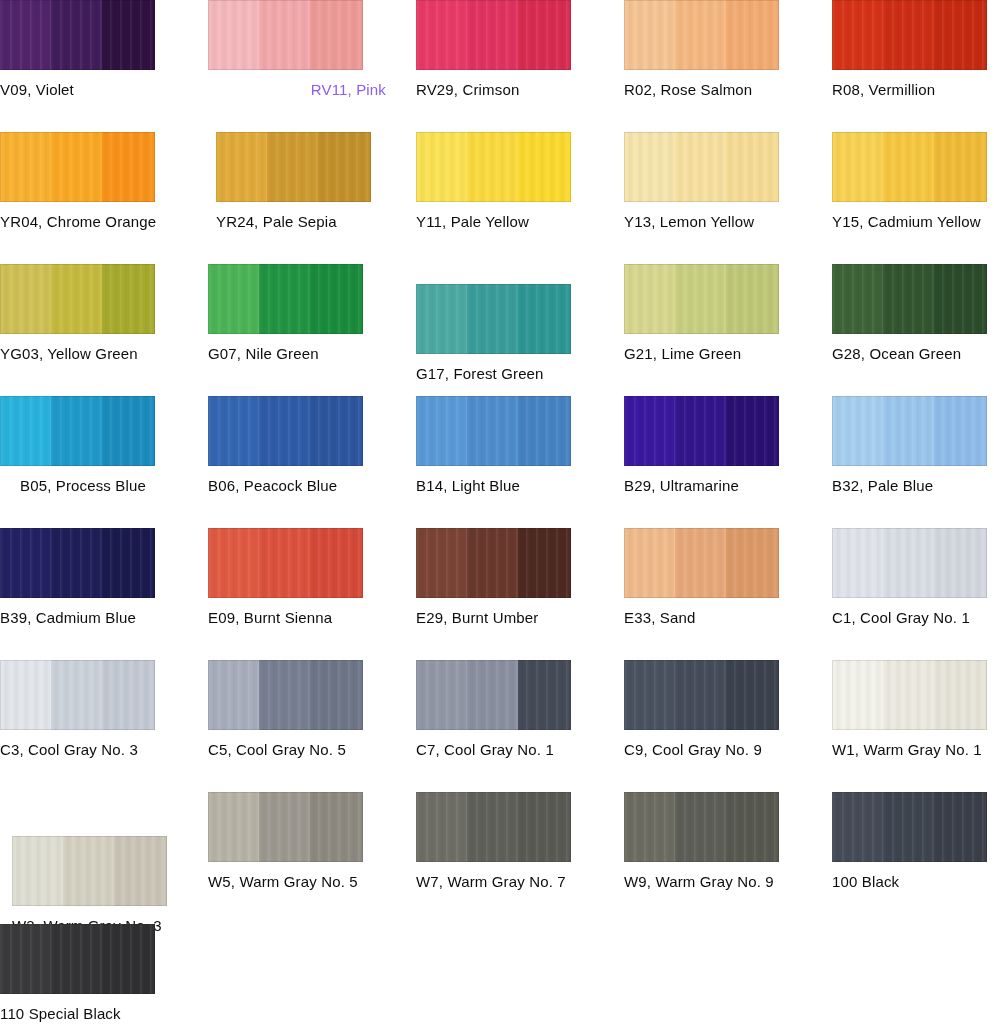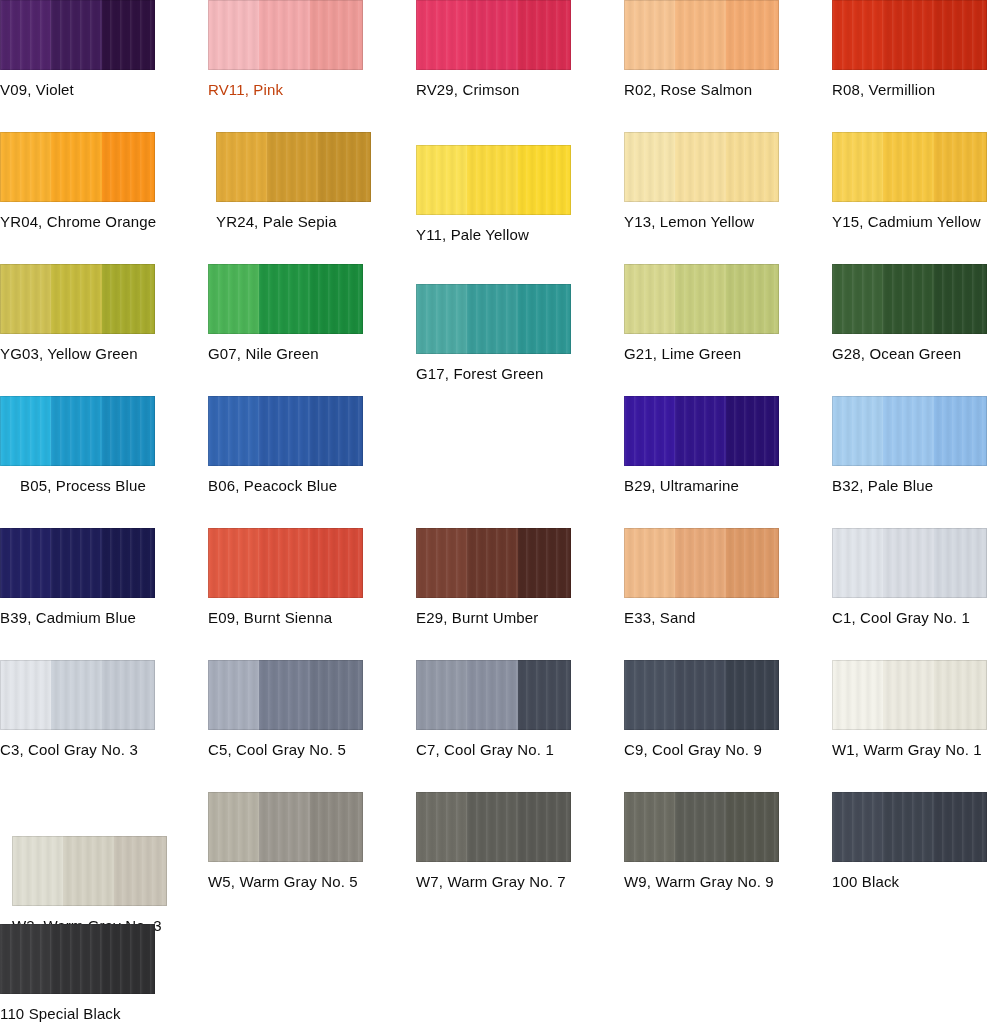--- a/index.html
+++ b/index.html
@@ -79,21 +79,21 @@
       <div class="swatch-label" style="color: rgb(13, 13, 13);">V09, Violet</div>
     </div>
     <div class="swatch-cell" style="left: 208px; top: 0px;">
       <div class="swatch" style="width: 155px; height: 70px;">
         <div class="band b1" style="background: rgb(245, 185, 189);"></div>
         <div class="band b2" style="background: rgb(243, 169, 171);"></div>
         <div class="band b3" style="background: rgb(238, 155, 152);"></div>
         <div class="grain"></div>
         <div class="edge"></div>
       </div>
-      <div class="swatch-label" style="color: #c2410c;">RV11, Pink</div>
+      <div class="swatch-label" style="color: #8b5cf6; text-align: right;">RV11, Pink</div>
     </div>
     <div class="swatch-cell" style="left: 416px; top: 0px;">
       <div class="swatch" style="width: 155px; height: 70px;">
         <div class="band b1" style="background: rgb(232, 58, 103);"></div>
         <div class="band b2" style="background: rgb(224, 51, 96);"></div>
         <div class="band b3" style="background: rgb(216, 44, 82);"></div>
         <div class="grain"></div>
         <div class="edge"></div>
       </div>
       <div class="swatch-label" style="color: rgb(13, 13, 13);">RV29, Crimson</div>
@@ -131,21 +131,21 @@
     <div class="swatch-cell" style="left: 216px; top: 132px;">
       <div class="swatch" style="width: 155px; height: 70px;">
         <div class="band b1" style="background: rgb(226, 171, 58);"></div>
         <div class="band b2" style="background: rgb(207, 155, 49);"></div>
         <div class="band b3" style="background: rgb(195, 145, 44);"></div>
         <div class="grain"></div>
         <div class="edge"></div>
       </div>
       <div class="swatch-label" style="color: rgb(13, 13, 13);">YR24, Pale Sepia</div>
     </div>
-    <div class="swatch-cell" style="left: 416px; top: 132px; margin-top: 13px;">
+    <div class="swatch-cell" style="left: 416px; top: 132px;">
       <div class="swatch" style="width: 155px; height: 70px;">
         <div class="band b1" style="background: rgb(251, 226, 85);"></div>
         <div class="band b2" style="background: rgb(250, 218, 63);"></div>
         <div class="band b3" style="background: rgb(251, 217, 47);"></div>
         <div class="grain"></div>
         <div class="edge"></div>
       </div>
       <div class="swatch-label" style="color: rgb(13, 13, 13);">Y11, Pale Yellow</div>
     </div>
     <div class="swatch-cell" style="left: 624px; top: 132px;">
@@ -231,20 +231,30 @@
     <div class="swatch-cell" style="left: 208px; top: 396px;">
       <div class="swatch" style="width: 155px; height: 70px;">
         <div class="band b1" style="background: rgb(52, 102, 178);"></div>
         <div class="band b2" style="background: rgb(47, 92, 168);"></div>
         <div class="band b3" style="background: rgb(44, 86, 159);"></div>
         <div class="grain"></div>
         <div class="edge"></div>
       </div>
       <div class="swatch-label" style="color: rgb(13, 13, 13);">B06, Peacock Blue</div>
     </div>
+    <div class="swatch-cell" style="left: 416px; top: 396px;">
+      <div class="swatch" style="width: 155px; height: 70px;">
+        <div class="band b1" style="background: rgb(90, 154, 216);"></div>
+        <div class="band b2" style="background: rgb(79, 141, 205);"></div>
+        <div class="band b3" style="background: rgb(70, 131, 195);"></div>
+        <div class="grain"></div>
+        <div class="edge"></div>
+      </div>
+      <div class="swatch-label" style="color: rgb(13, 13, 13);">B14, Light Blue</div>
+    </div>
     <div class="swatch-cell" style="left: 624px; top: 396px;">
       <div class="swatch" style="width: 155px; height: 70px;">
         <div class="band b1" style="background: rgb(58, 24, 160);"></div>
         <div class="band b2" style="background: rgb(51, 21, 140);"></div>
         <div class="band b3" style="background: rgb(42, 16, 114);"></div>
         <div class="grain"></div>
         <div class="edge"></div>
       </div>
       <div class="swatch-label" style="color: rgb(13, 13, 13);">B29, Ultramarine</div>
     </div>

